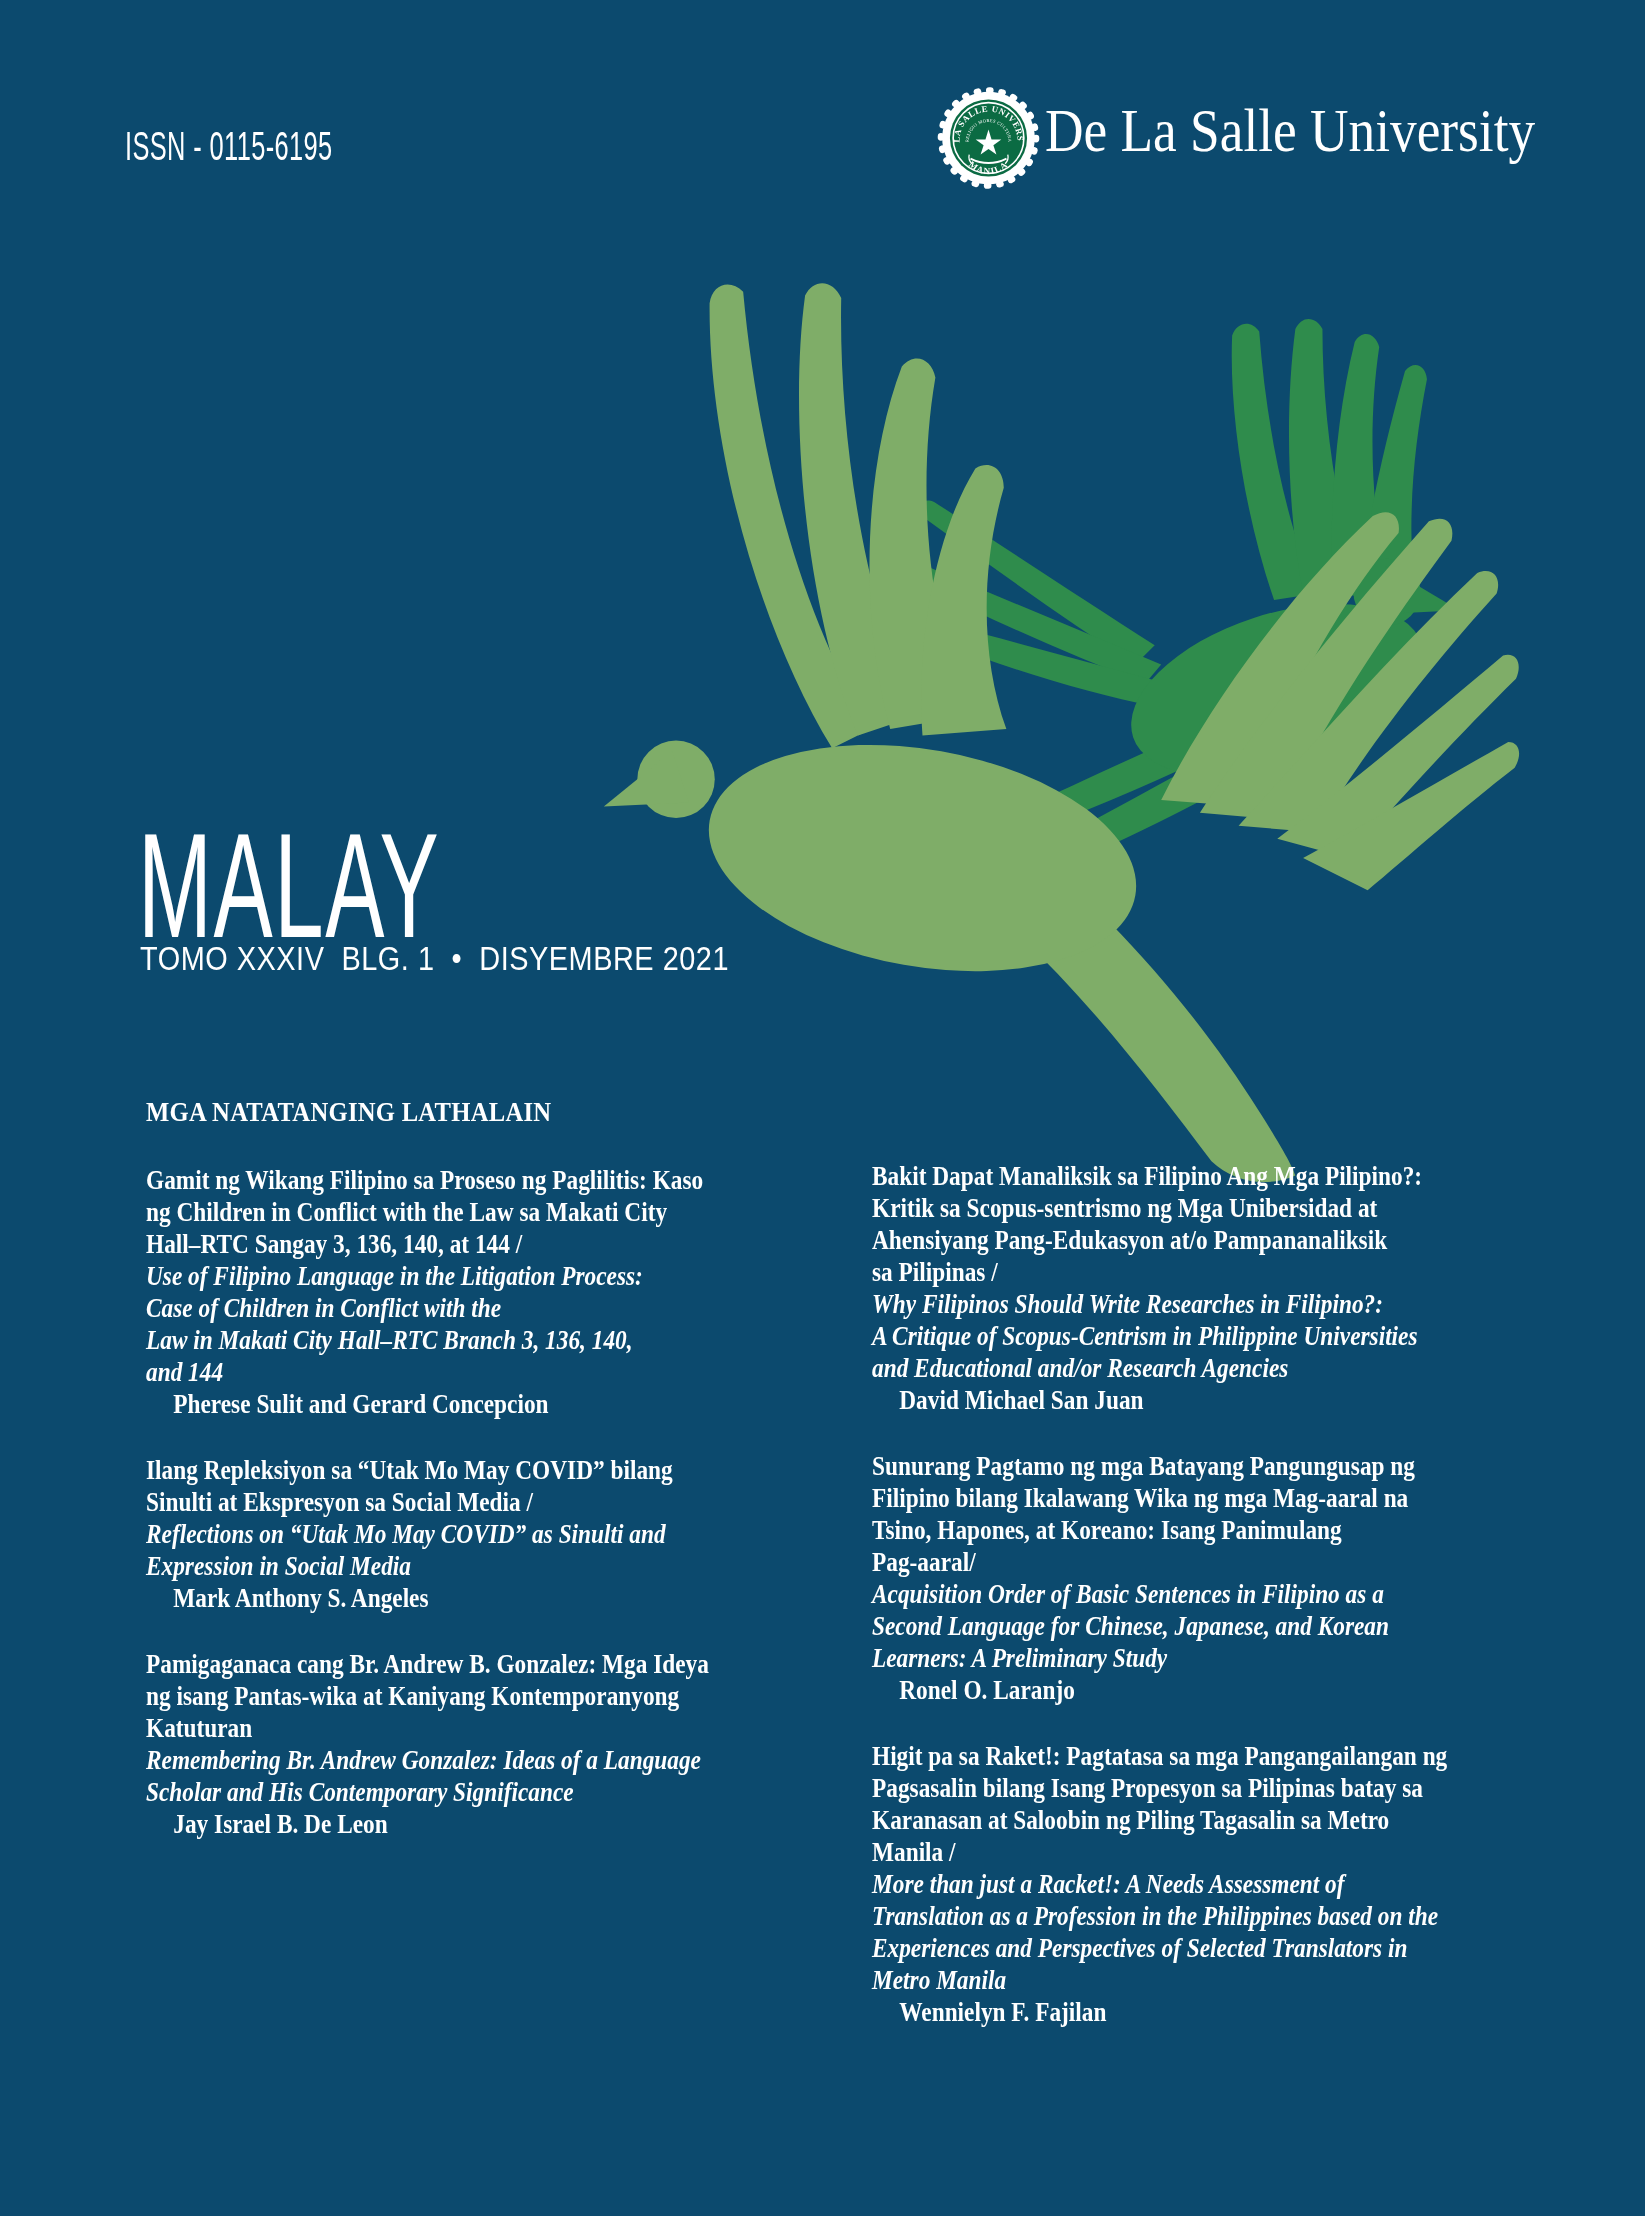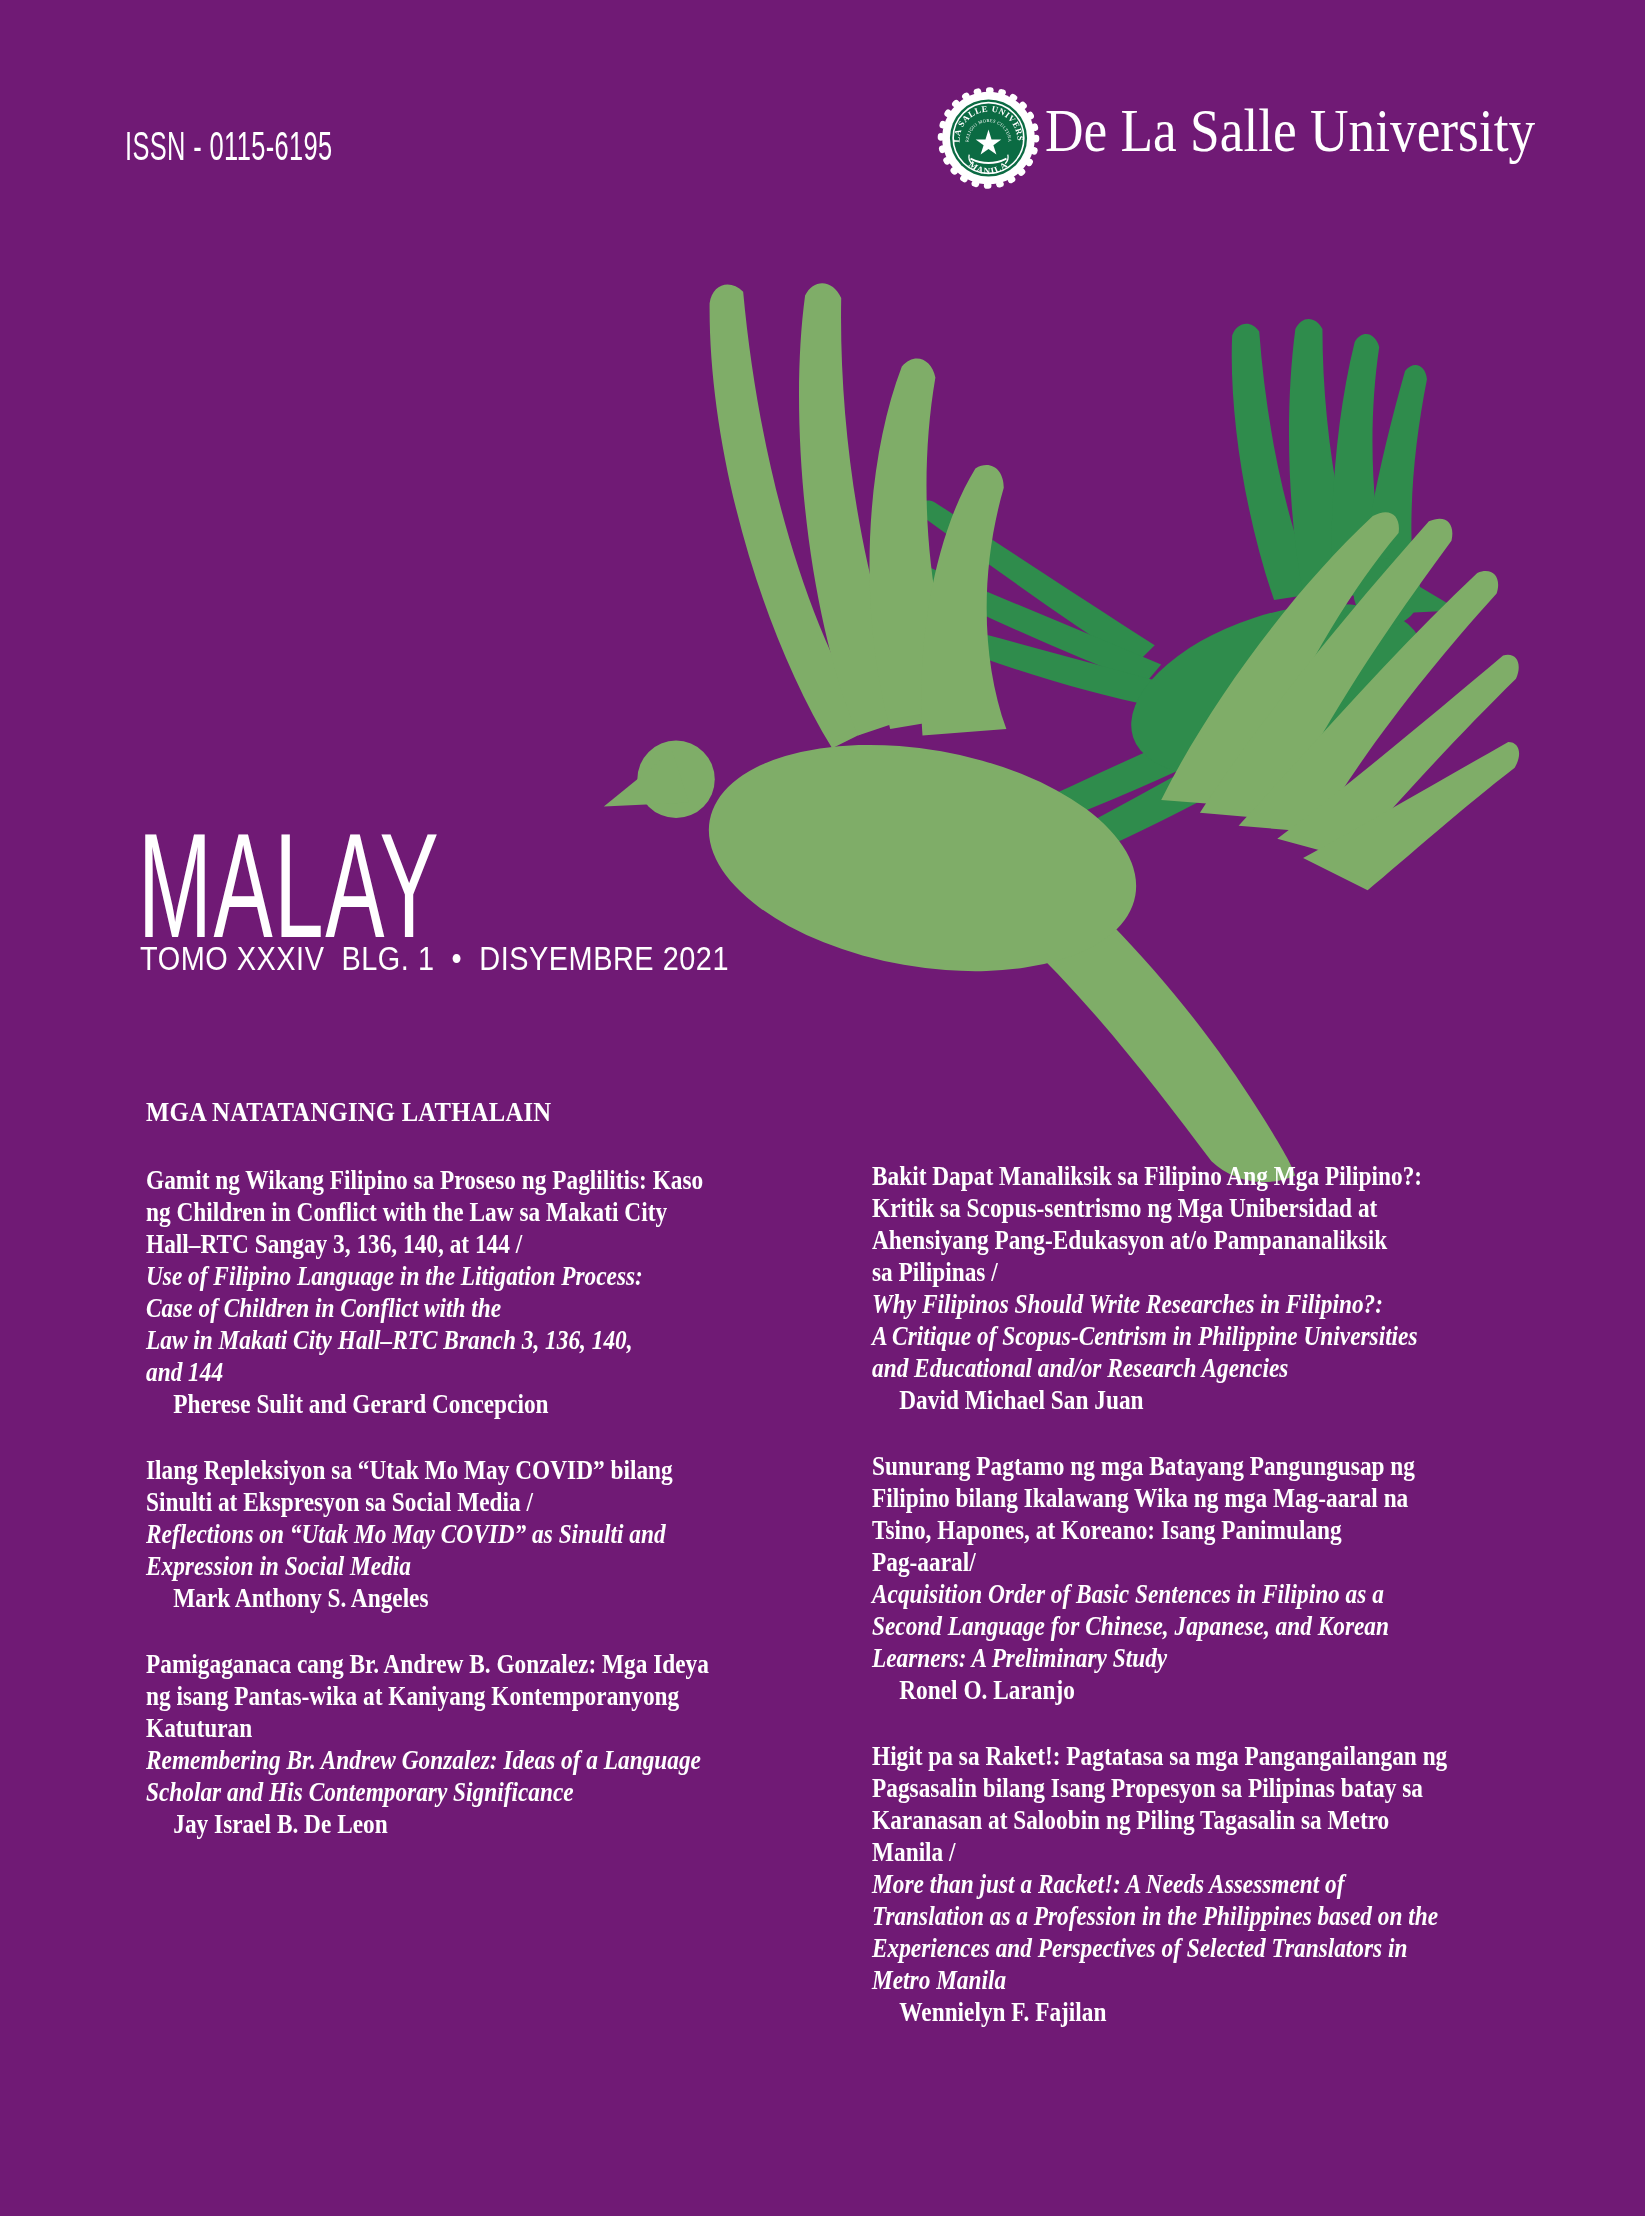--- a/index.html
+++ b/index.html
@@ -1,19 +1,19 @@
 <!DOCTYPE html>
 <html style="font-size:10.3px"><head>
 <meta charset="utf-8">
 <style>
   html,body{margin:0;padding:0;}
   .page{
     position:relative;
     width:1645px;height:2216px;
-    background:#701a75;
+    background:#0c4a6e;
     overflow:hidden;
     font-family:"Liberation Serif", serif;
     color:#ffffff;
   }
   .art{position:absolute;left:0;top:0;width:1645px;height:2216px;}
   .abs{position:absolute;}
   .sx{transform-origin:0 0;}
   .issn{
     left:125px;top:126px;
     font-family:"Liberation Sans", sans-serif;

